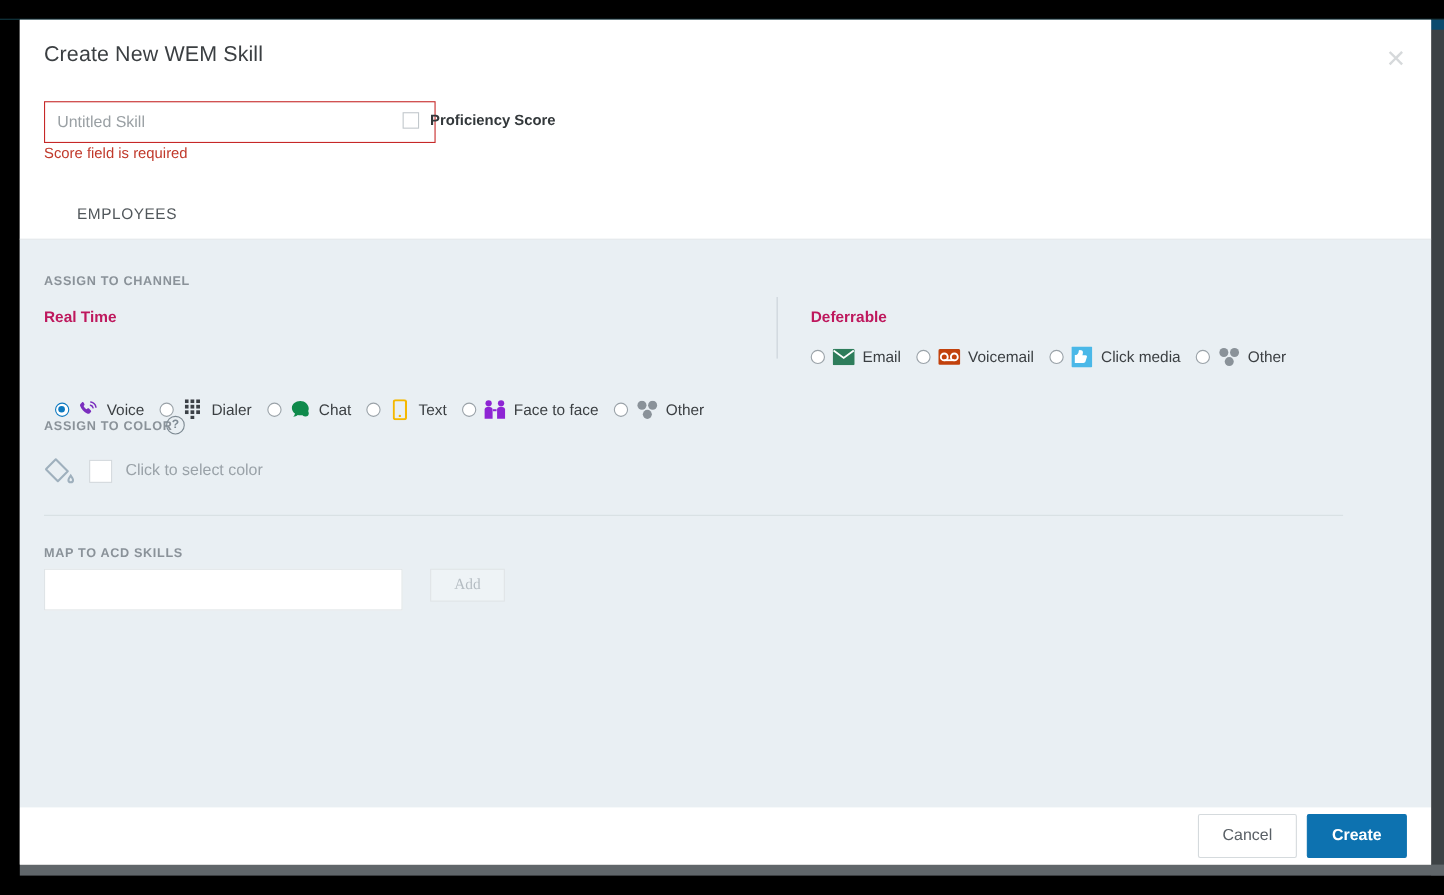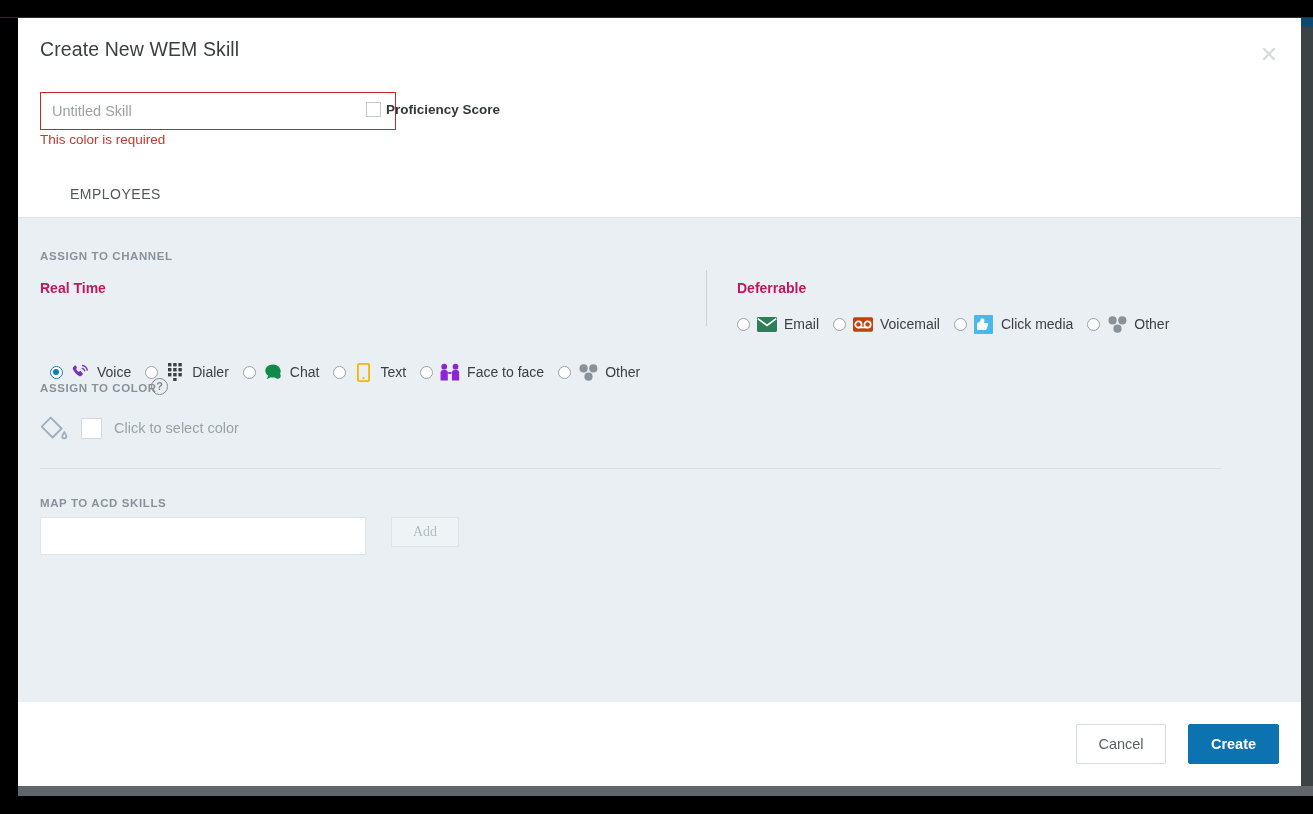--- a/index.html
+++ b/index.html
@@ -99,21 +99,21 @@
     position: absolute;
     left: 22px; top: 114px;
     font-size: 13.5px;
     color: #c0392b;
   }
 
   .prof-wrap {
     position: absolute;
     left: 348px; top: 84px;
     display: flex; align-items: flex-end;
-    gap: 5px;
+    gap: 10px;
   }
   .cb {
     width: 15px; height: 15px;
     border: 1px solid #c2c8cc;
     background: #fff;
     display: inline-block;
     cursor: pointer;
   }
   .prof-label {
     font-size: 13.5px;
@@ -306,27 +306,27 @@
     border: 1px solid #dfe4e7;
     color: #b4bcc2;
     font-size: 14px;
     cursor: default;
     font-family: Liberation Serif, serif;
   }
 
   
   .dlg-footer {
     flex: 0 0 auto;
-    height: 84px;
+    height: 52px;
     background: #ffffff;
     display: flex;
     align-items: center;
     justify-content: flex-end;
     padding-right: 22px;
-    gap: 22px;
+    gap: 9px;
   }
   .btn {
     font-size: 14.5px;
     font-family: "Liberation Sans", sans-serif;
     cursor: pointer;
   }
   .btn-cancel {
     width: 90px; height: 40px;
     background: #ffffff;
     border: 1px solid #d5dadd;
@@ -356,21 +356,21 @@
   <div id="dialog">
 
     <div class="dlg-header">
 
       <div class="dlg-title">Create New WEM Skill</div>
 
       <div class="close-icon">✕</div>
 
       <input class="name-field" type="text" placeholder="Untitled Skill" style="">
 
-      <div class="field-error">This color is required</div>
+      <div class="field-error">Score field is required</div>
 
       <div class="prof-wrap">
         <span class="cb"></span>
         <span class="prof-label">Proficiency Score</span>
       </div>
 
       <div class="tabs">
         <button class="tab">
           <span class="tab-inner">EMPLOYEES</span>
         </button>

